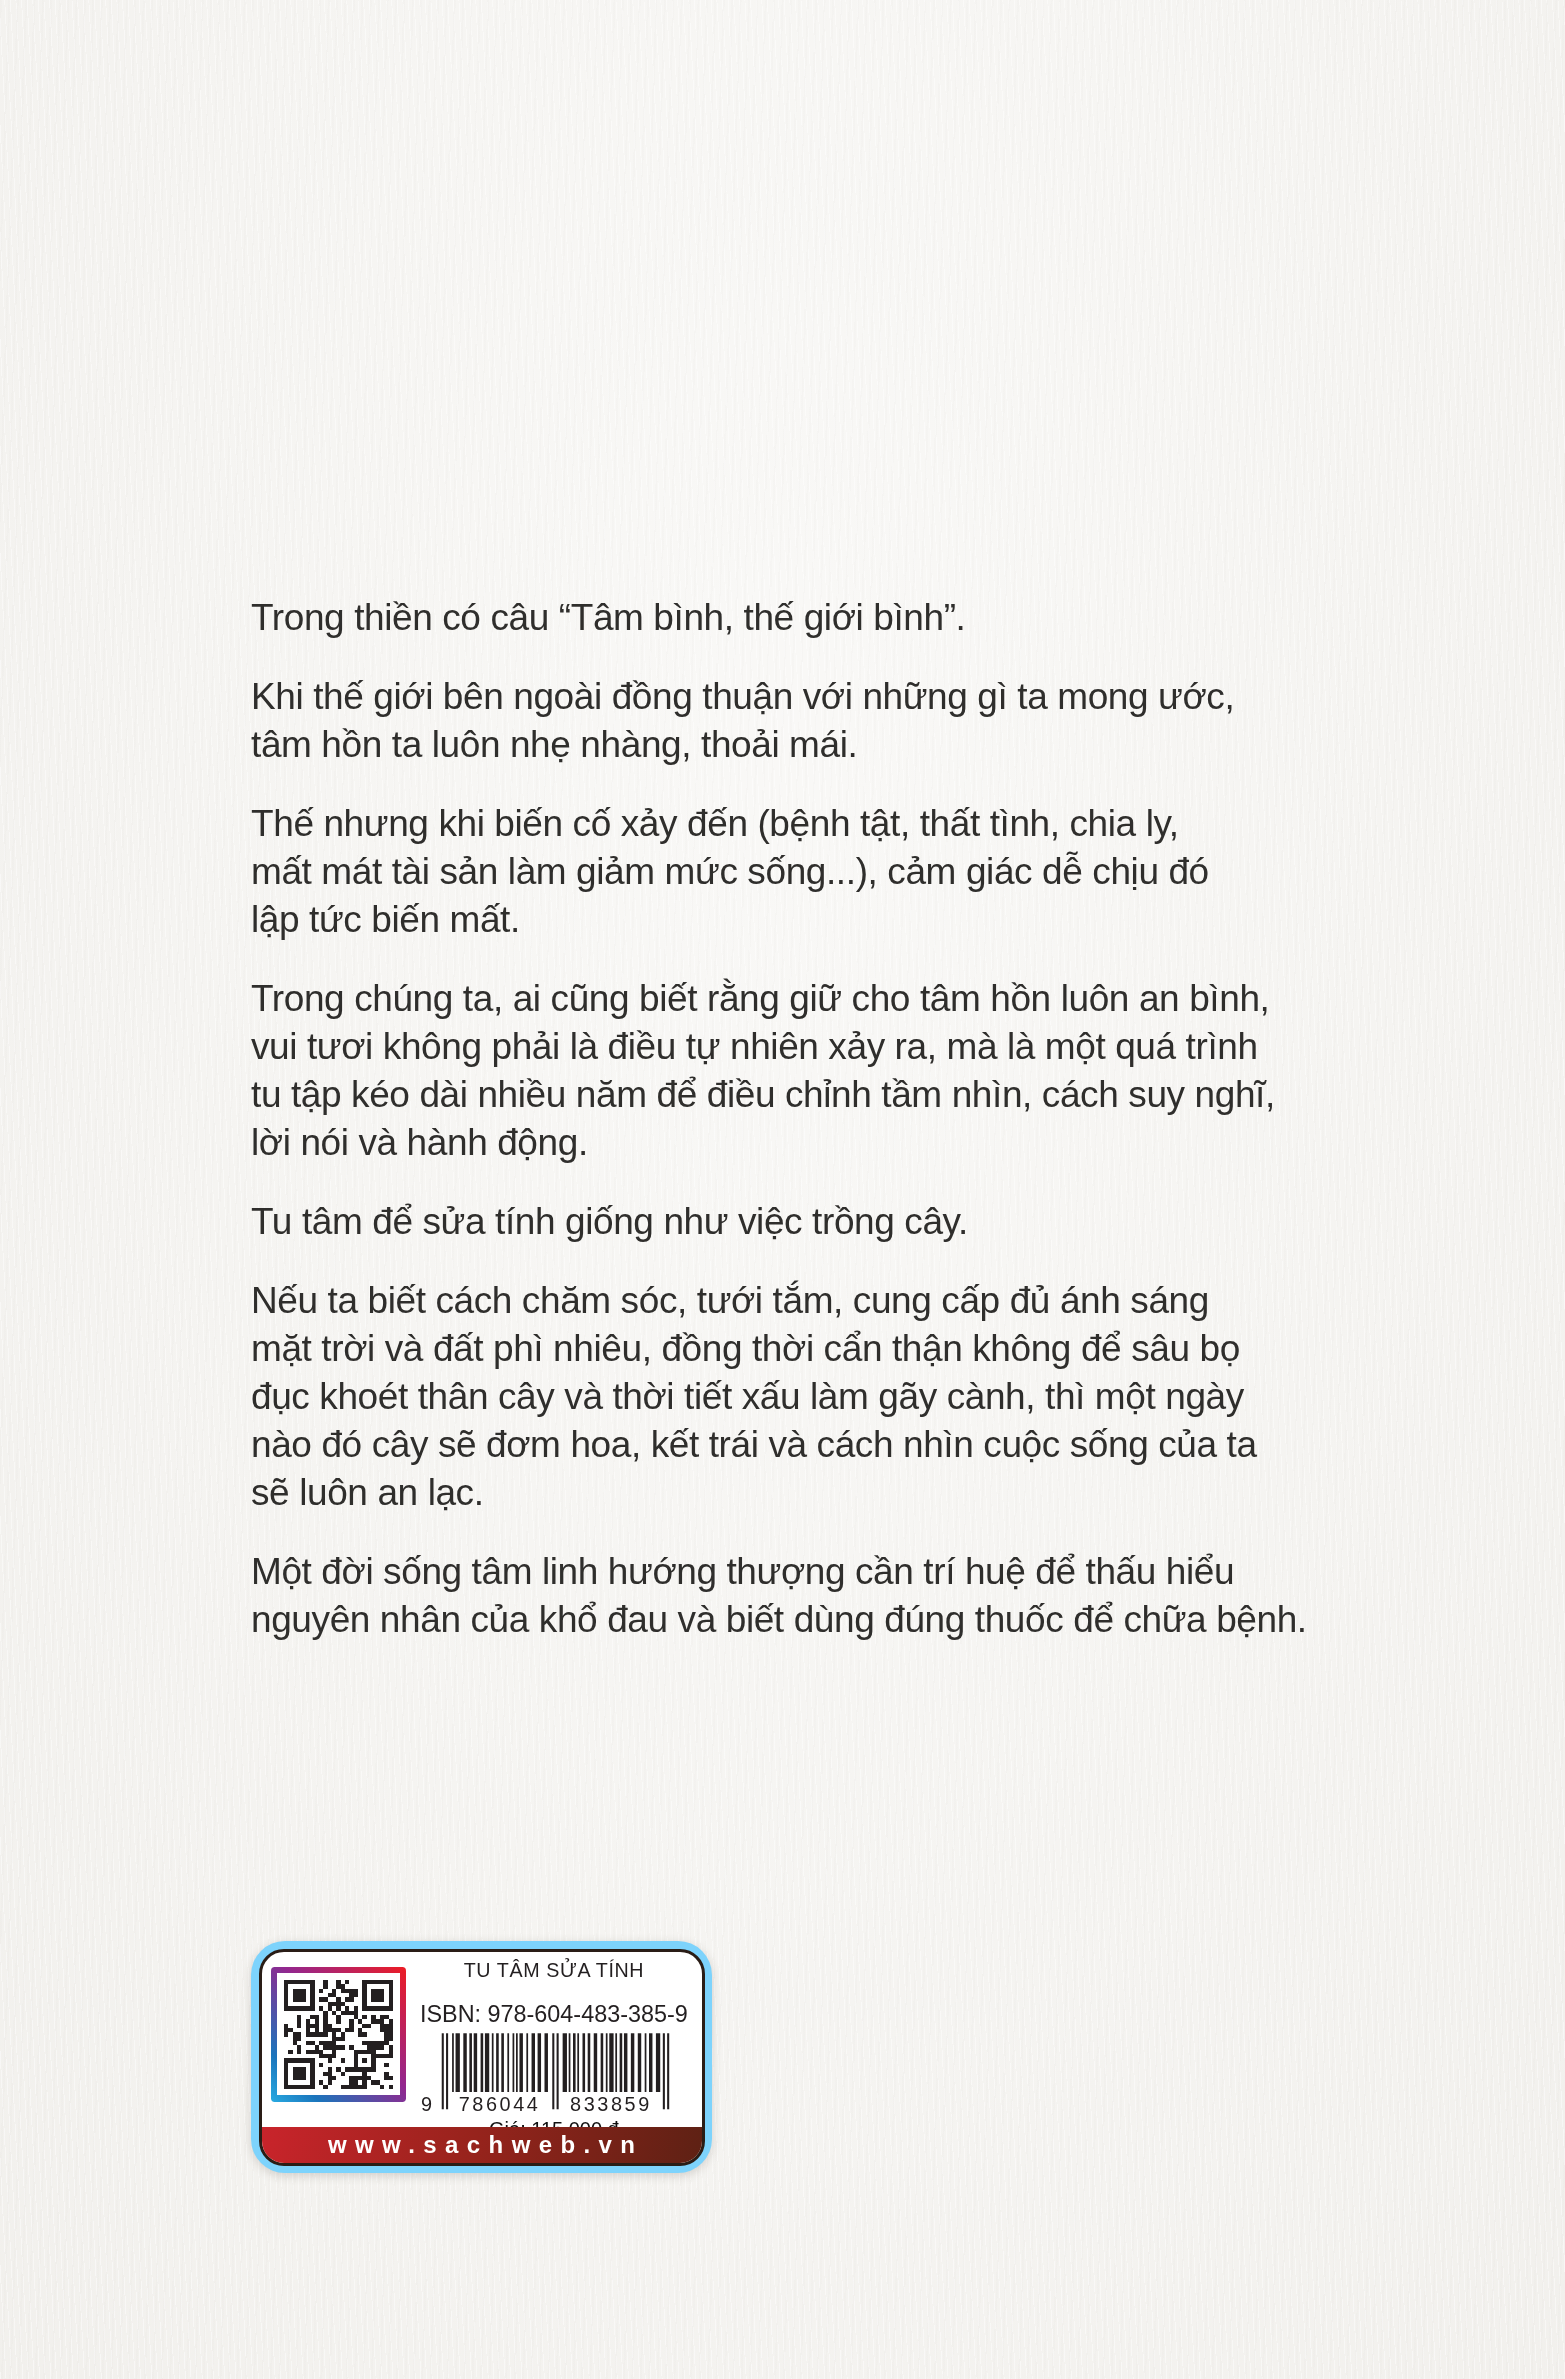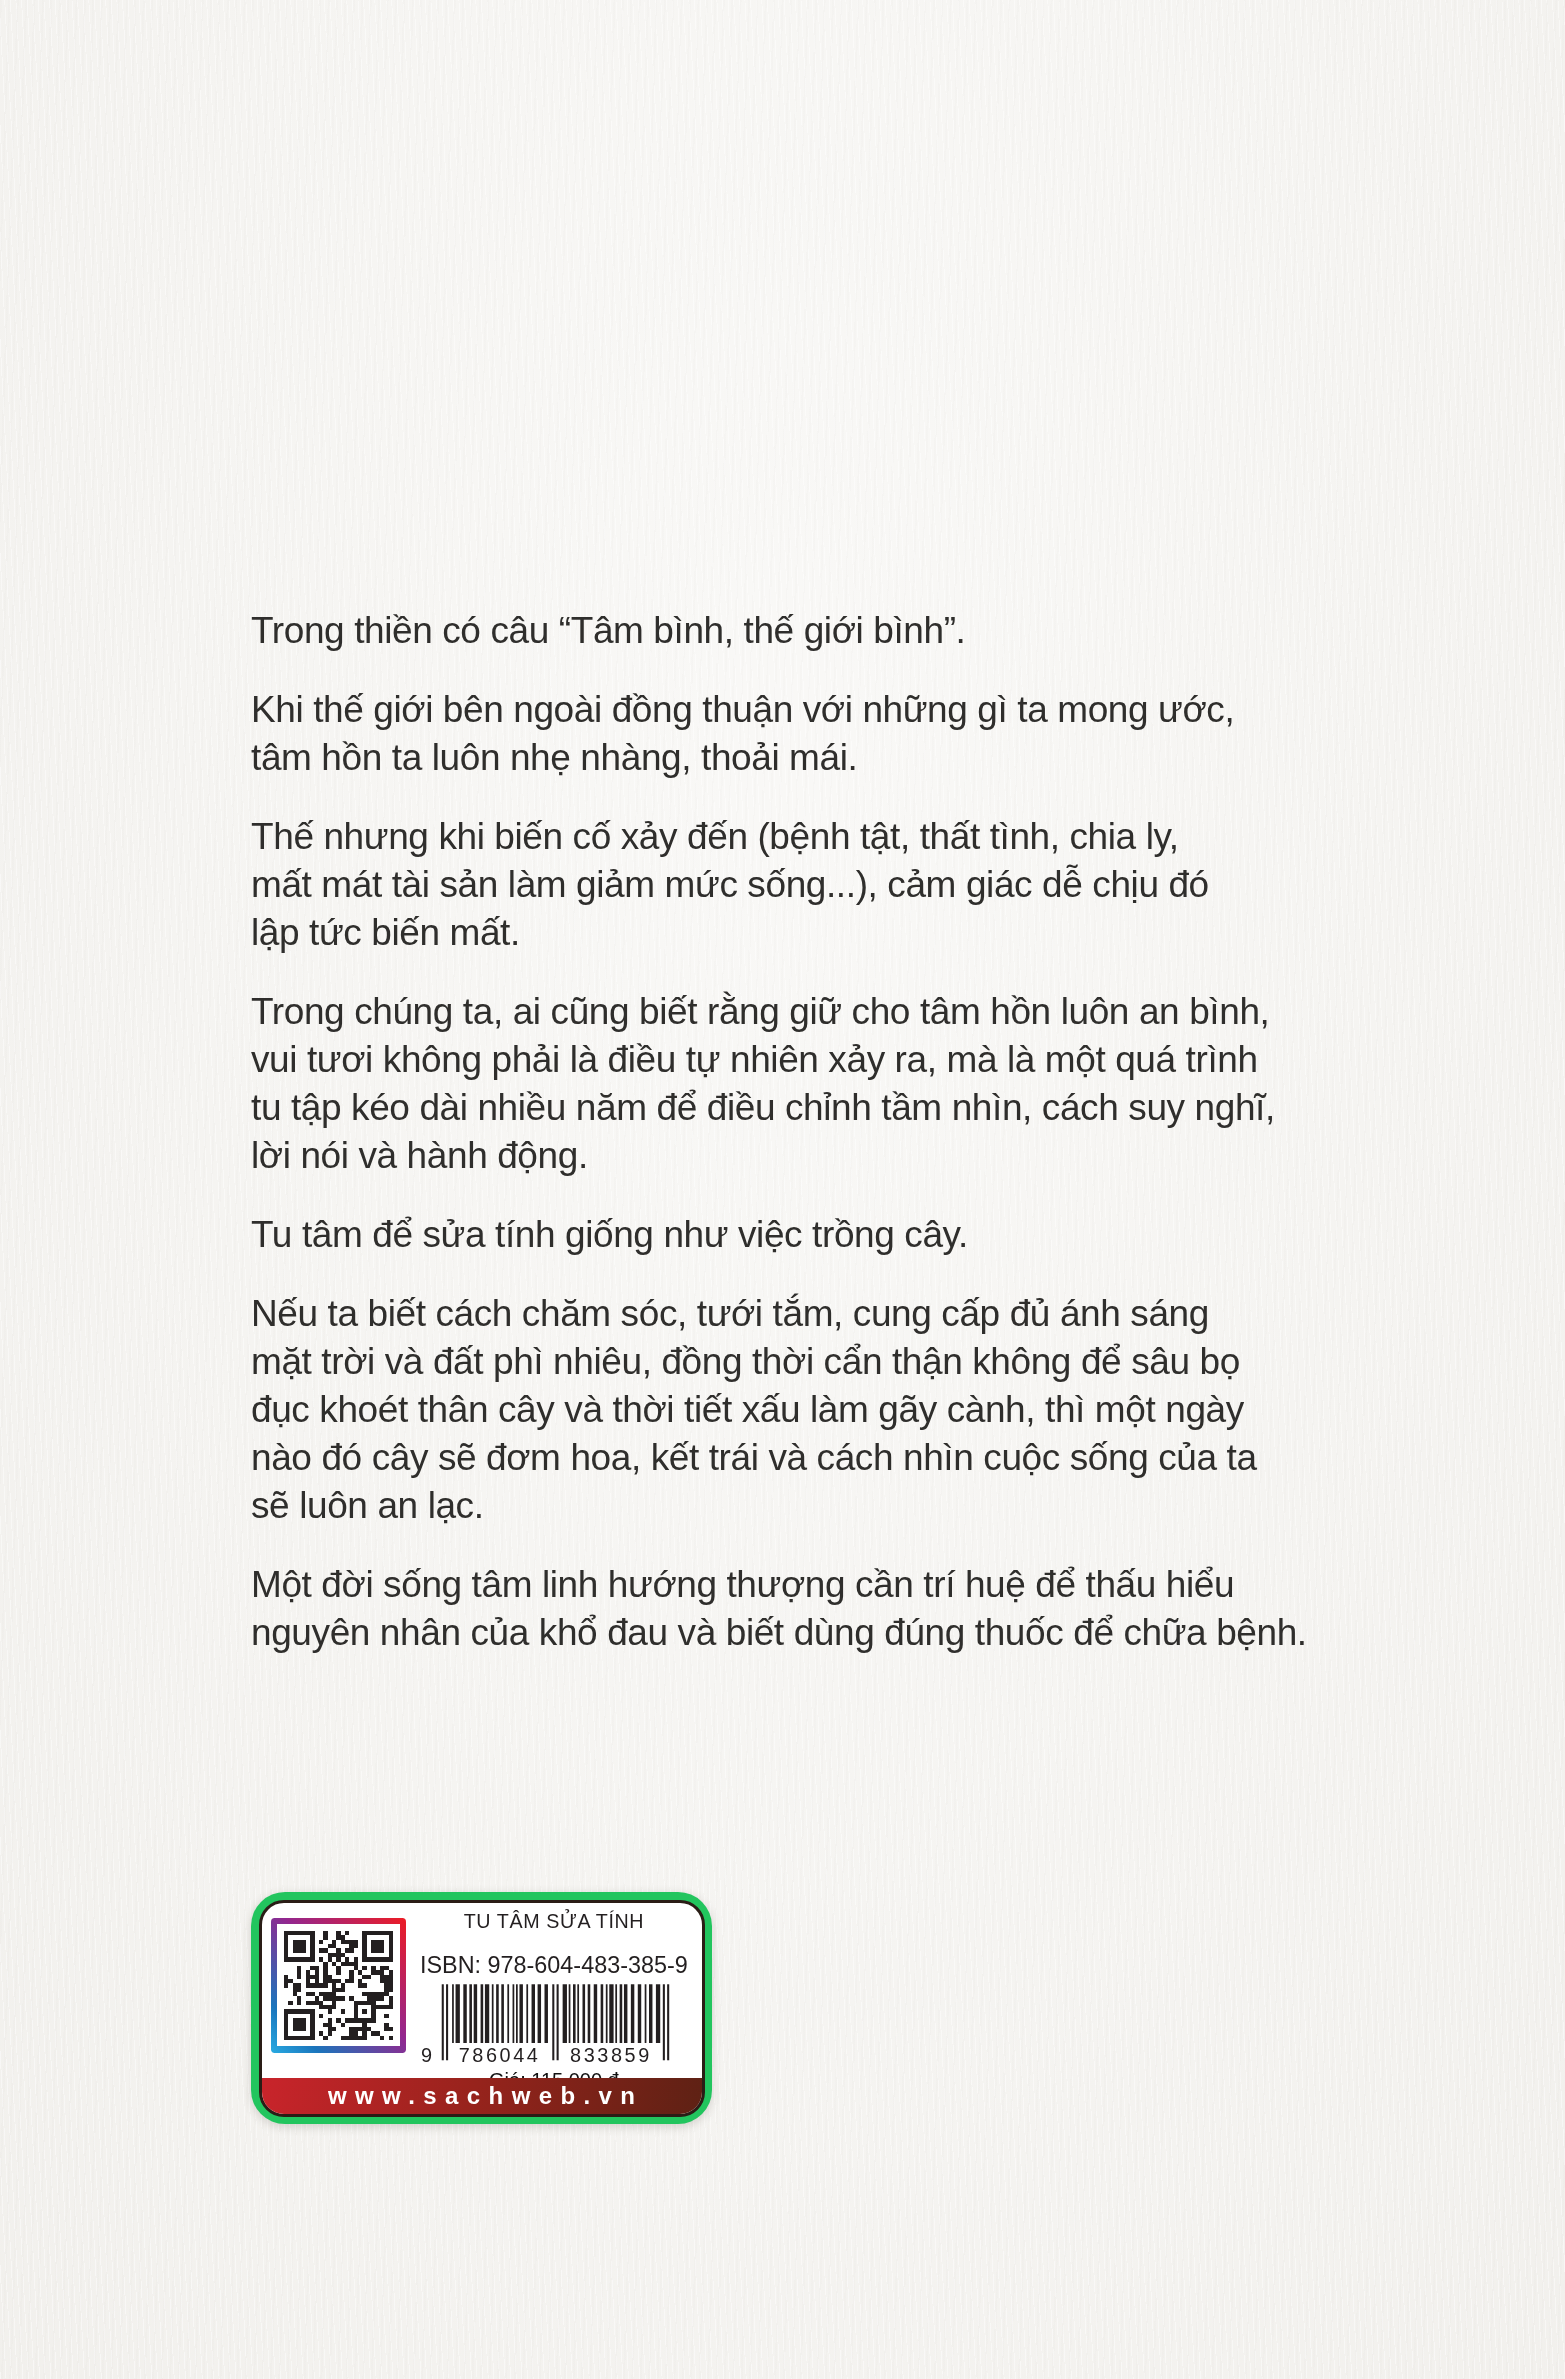--- a/index.html
+++ b/index.html
@@ -24,32 +24,32 @@
       radial-gradient(ellipse at 50% 30%, rgba(255,255,255,0.35), rgba(210,205,198,0.12));
     pointer-events:none;
   }
   
   .text-block{
     position:absolute;
     left:251px;top:590px;width:1255px;
     color:#2f2e2c;
   }
   .text-block p{
-    margin:17px 0 31px 0;
+    margin:4px 0 31px 0;
     font-size:37px;
     line-height:48px;
     letter-spacing:-0.4px;
     white-space:pre;
   }
   
   .label{
     position:absolute;
-    left:251px;top:1892px;
+    left:251px;top:1941px;
     width:461px;height:232px;
-    background:#22c55e;
+    background:#7dd3fc;
     border-radius:34px;
     box-shadow:0 2.8px 9.4px rgba(60,50,40,0.18);
   }
   .label-inner{
     position:absolute;inset:7.5px;
     border:3.7px solid #2a1d16;
     border-radius:25px;
     overflow:hidden;
     background:#ffffff;
     display:flex;flex-direction:column;

